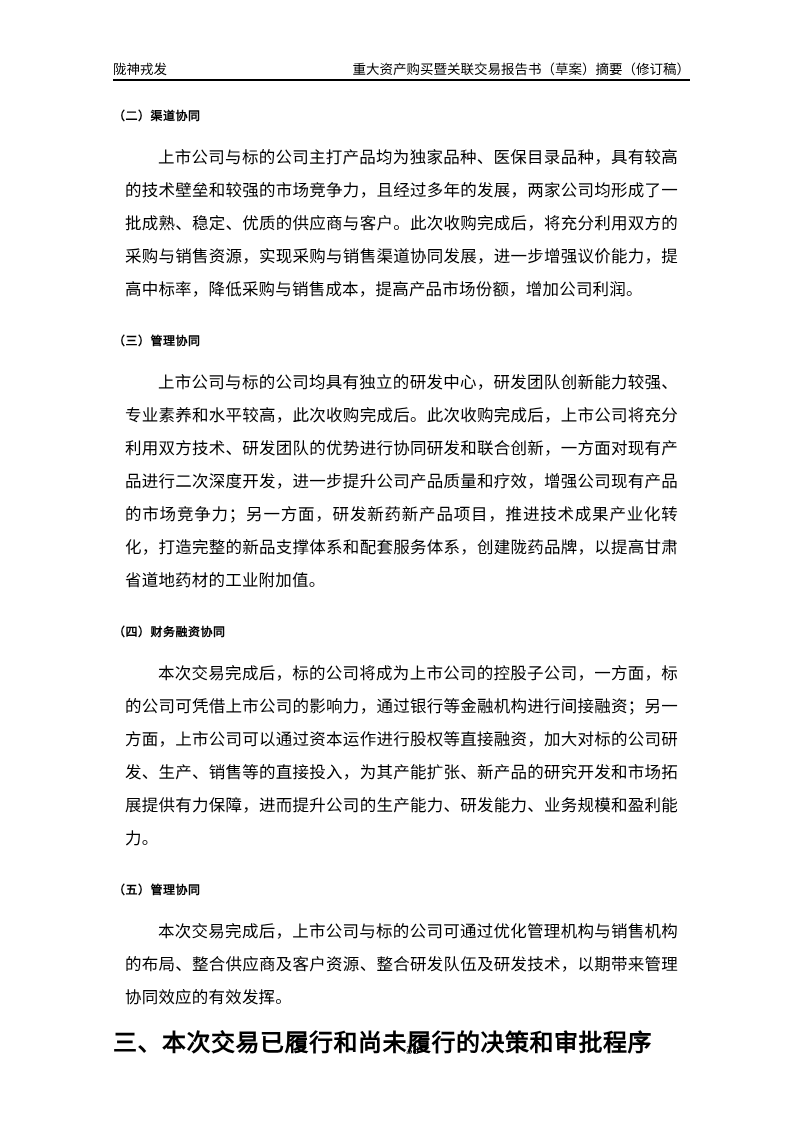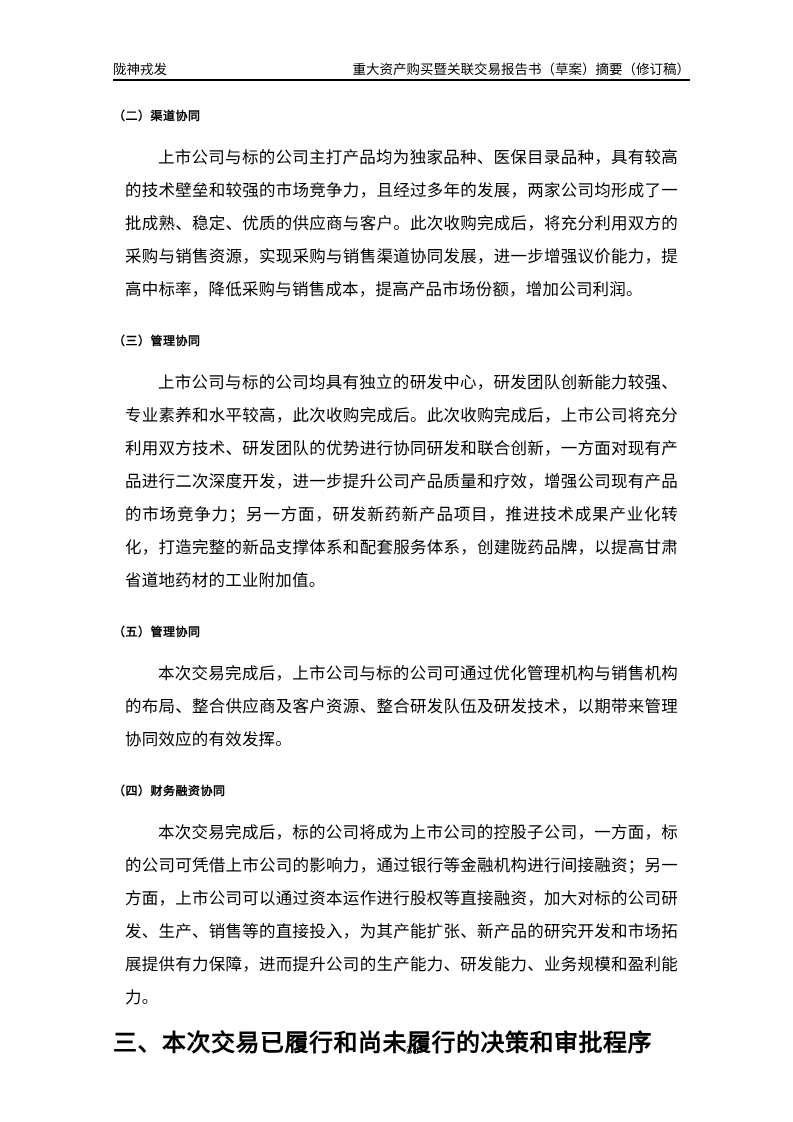--- a/index.html
+++ b/index.html
@@ -78,26 +78,26 @@
     <h2 class="sec-heading">（二）渠道协同</h2>
     <p class="sec-para">上市公司与标的公司主打产品均为独家品种、医保目录品种，具有较高的技术壁垒和较强的市场竞争力，且经过多年的发展，两家公司均形成了一批成熟、稳定、优质的供应商与客户。此次收购完成后，将充分利用双方的采购与销售资源，实现采购与销售渠道协同发展，进一步增强议价能力，提高中标率，降低采购与销售成本，提高产品市场份额，增加公司利润。</p>
   </section>
 
   <section>
     <h2 class="sec-heading">（三）管理协同</h2>
     <p class="sec-para">上市公司与标的公司均具有独立的研发中心，研发团队创新能力较强、专业素养和水平较高，此次收购完成后。此次收购完成后，上市公司将充分利用双方技术、研发团队的优势进行协同研发和联合创新，一方面对现有产品进行二次深度开发，进一步提升公司产品质量和疗效，增强公司现有产品的市场竞争力；另一方面，研发新药新产品项目，推进技术成果产业化转化，打造完整的新品支撑体系和配套服务体系，创建陇药品牌，以提高甘肃省道地药材的工业附加值。</p>
   </section>
 
   <section>
-    <h2 class="sec-heading">（五）管理协同</h2>
-    <p class="sec-para">本次交易完成后，上市公司与标的公司可通过优化管理机构与销售机构的布局、整合供应商及客户资源、整合研发队伍及研发技术，以期带来管理协同效应的有效发挥。</p>
+    <h2 class="sec-heading">（四）财务融资协同</h2>
+    <p class="sec-para">本次交易完成后，标的公司将成为上市公司的控股子公司，一方面，标的公司可凭借上市公司的影响力，通过银行等金融机构进行间接融资；另一方面，上市公司可以通过资本运作进行股权等直接融资，加大对标的公司研发、生产、销售等的直接投入，为其产能扩张、新产品的研究开发和市场拓展提供有力保障，进而提升公司的生产能力、研发能力、业务规模和盈利能力。</p>
   </section>
 
   <section>
-    <h2 class="sec-heading">（四）财务融资协同</h2>
-    <p class="sec-para">本次交易完成后，标的公司将成为上市公司的控股子公司，一方面，标的公司可凭借上市公司的影响力，通过银行等金融机构进行间接融资；另一方面，上市公司可以通过资本运作进行股权等直接融资，加大对标的公司研发、生产、销售等的直接投入，为其产能扩张、新产品的研究开发和市场拓展提供有力保障，进而提升公司的生产能力、研发能力、业务规模和盈利能力。</p>
+    <h2 class="sec-heading">（五）管理协同</h2>
+    <p class="sec-para">本次交易完成后，上市公司与标的公司可通过优化管理机构与销售机构的布局、整合供应商及客户资源、整合研发队伍及研发技术，以期带来管理协同效应的有效发挥。</p>
   </section>
 
   <h1 class="chapter-heading">三、本次交易已履行和尚未履行的决策和审批程序</h1>
 
   <div class="page-number">38</div>
 
 </div>
 
 </body></html>

